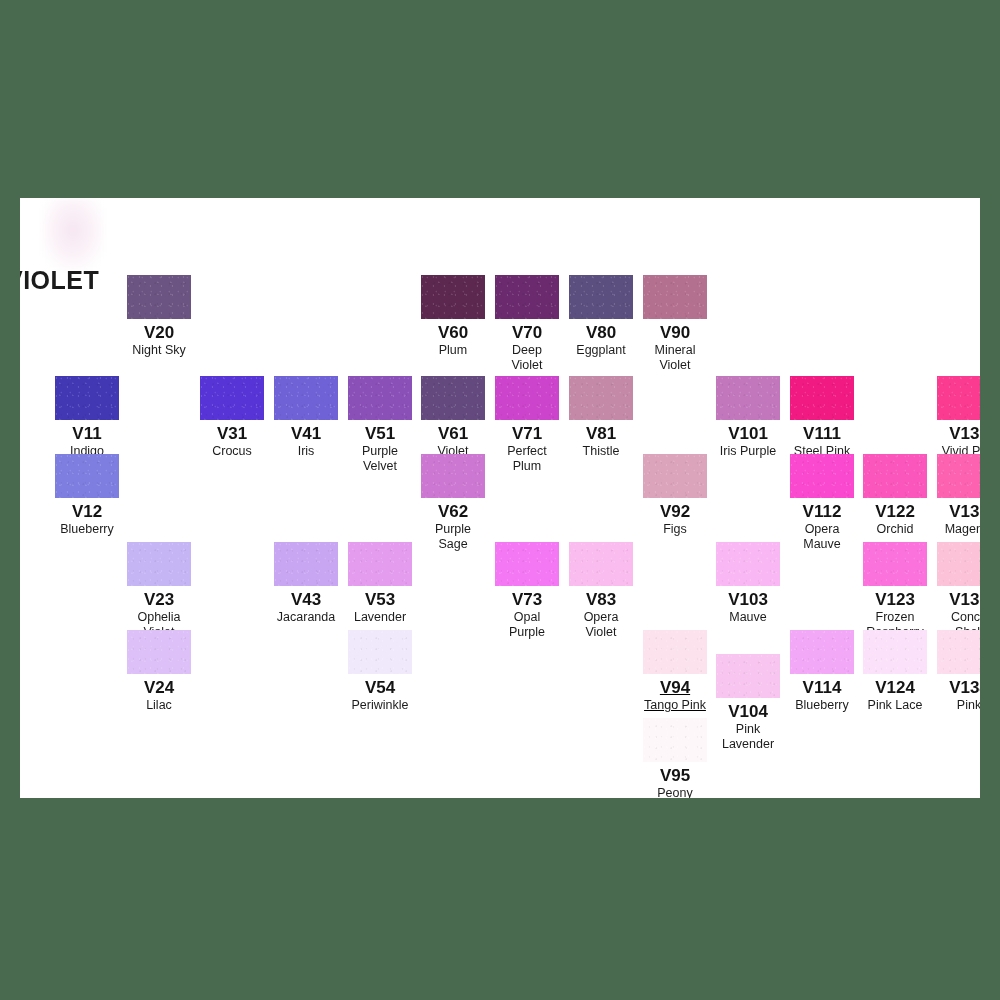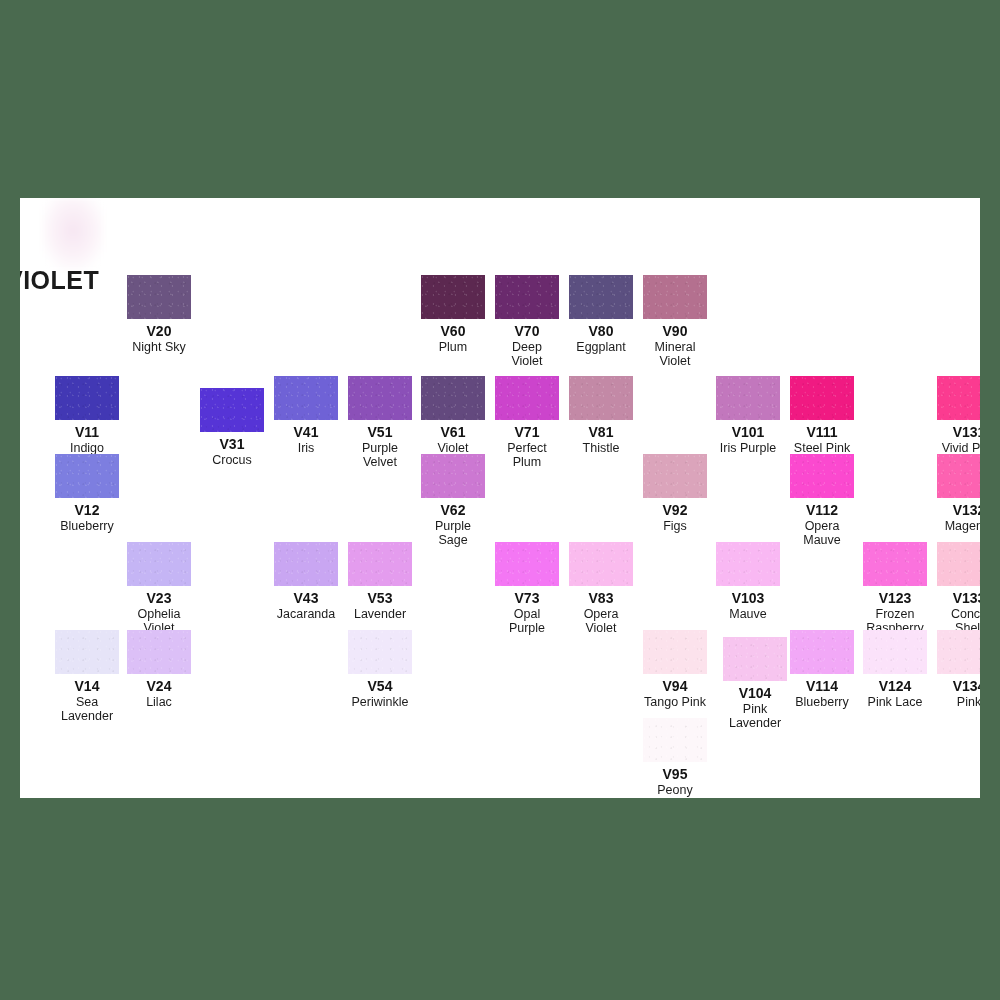--- a/index.html
+++ b/index.html
@@ -76,21 +76,21 @@
       radial-gradient(circle at 54% 88%, rgba(0,0,0,0.25) 0.6px, transparent 1.1px);
     background-size: 11px 9px, 13px 12px, 9px 14px, 15px 11px, 12px 10px;
     pointer-events: none;
   }
   .label {
     text-align: center;
     margin-top: 4px;
     line-height: 1.18;
   }
   .code {
-    font-size: 14px;
+    font-size: 17px;
     font-weight: 700;
     color: #141414;
     display: block;
   }
   .name {
     font-size: 12.5px;
     font-weight: 400;
     color: #1c1c1c;
     display: block;
   }
@@ -150,21 +150,21 @@
         </div>
         <div class="cell" style="left: 35px; top: 178px;">
           <div class="swatch" style="background: rgb(66, 56, 180); width: 64px; height: 44px;">
             <span class="grain"></span>
           </div>
           <div class="label">
             <span class="code">V11</span>
             <span class="name">Indigo</span>
           </div>
         </div>
-        <div class="cell" style="left: 180px; top: 178px; margin-top: 12px;">
+        <div class="cell" style="left: 180px; top: 178px;">
           <div class="swatch" style="background: rgb(86, 52, 214); width: 64px; height: 44px;">
             <span class="grain"></span>
           </div>
           <div class="label">
             <span class="code">V31</span>
             <span class="name">Crocus</span>
           </div>
         </div>
         <div class="cell" style="left: 254px; top: 178px;">
           <div class="swatch" style="background: rgb(111, 98, 214); width: 64px; height: 44px;">
@@ -267,20 +267,29 @@
         </div>
         <div class="cell" style="left: 770px; top: 256px;">
           <div class="swatch" style="background: rgb(251, 73, 207); width: 64px; height: 44px;">
             <span class="grain"></span>
           </div>
           <div class="label">
             <span class="code">V112</span>
             <span class="name">Opera Mauve</span>
           </div>
         </div>
+        <div class="cell" style="left: 843px; top: 256px;">
+          <div class="swatch" style="background: rgb(251, 86, 187); width: 64px; height: 44px;">
+            <span class="grain"></span>
+          </div>
+          <div class="label">
+            <span class="code">V122</span>
+            <span class="name">Orchid</span>
+          </div>
+        </div>
         <div class="cell" style="left: 917px; top: 256px;">
           <div class="swatch" style="background: rgb(253, 98, 177); width: 64px; height: 44px;">
             <span class="grain"></span>
           </div>
           <div class="label">
             <span class="code">V132</span>
             <span class="name">Magenta</span>
           </div>
         </div>
         <div class="cell" style="left: 107px; top: 344px;">
@@ -348,57 +357,48 @@
         </div>
         <div class="cell" style="left: 917px; top: 344px;">
           <div class="swatch" style="background: rgb(252, 195, 216); width: 64px; height: 44px;">
             <span class="grain"></span>
           </div>
           <div class="label">
             <span class="code">V133</span>
             <span class="name">Conch Shell</span>
           </div>
         </div>
-        <div class="cell" style="left: 35px; top: 432px;">
-          <div class="swatch" style="background: rgb(230, 228, 248); width: 64px; height: 44px;">
-            <span class="grain"></span>
-          </div>
-          <div class="label">
-            <span class="code">V14</span>
-            <span class="name">Sea Lavender</span>
-          </div>
-        </div>
         <div class="cell" style="left: 107px; top: 432px;">
           <div class="swatch" style="background: rgb(220, 192, 247); width: 64px; height: 44px;">
             <span class="grain"></span>
           </div>
           <div class="label">
             <span class="code">V24</span>
             <span class="name">Lilac</span>
           </div>
         </div>
         <div class="cell" style="left: 328px; top: 432px;">
           <div class="swatch" style="background: rgb(240, 232, 251); width: 64px; height: 44px;">
             <span class="grain"></span>
           </div>
           <div class="label">
             <span class="code">V54</span>
             <span class="name">Periwinkle</span>
           </div>
         </div>
-        <div class="cell" style="left: 623px; top: 432px;">
+        <div class="cell" style="left: 623px; top: 432px; text-decoration: underline;">
           <div class="swatch" style="background: rgb(252, 226, 236); width: 64px; height: 44px;">
             <span class="grain"></span>
           </div>
           <div class="label">
             <span class="code">V94</span>
             <span class="name">Tango Pink</span>
           </div>
         </div>
-        <div class="cell" style="left: 696px; top: 439px; margin-left: 7px;">
+        <div class="cell" style="left: 696px; top: 456px;">
           <div class="swatch" style="background: rgb(247, 197, 239); width: 64px; height: 44px;">
             <span class="grain"></span>
           </div>
           <div class="label">
             <span class="code">V104</span>
             <span class="name">Pink Lavender</span>
           </div>
         </div>
         <div class="cell" style="left: 770px; top: 432px;">
           <div class="swatch" style="background: rgb(242, 168, 247); width: 64px; height: 44px;">

